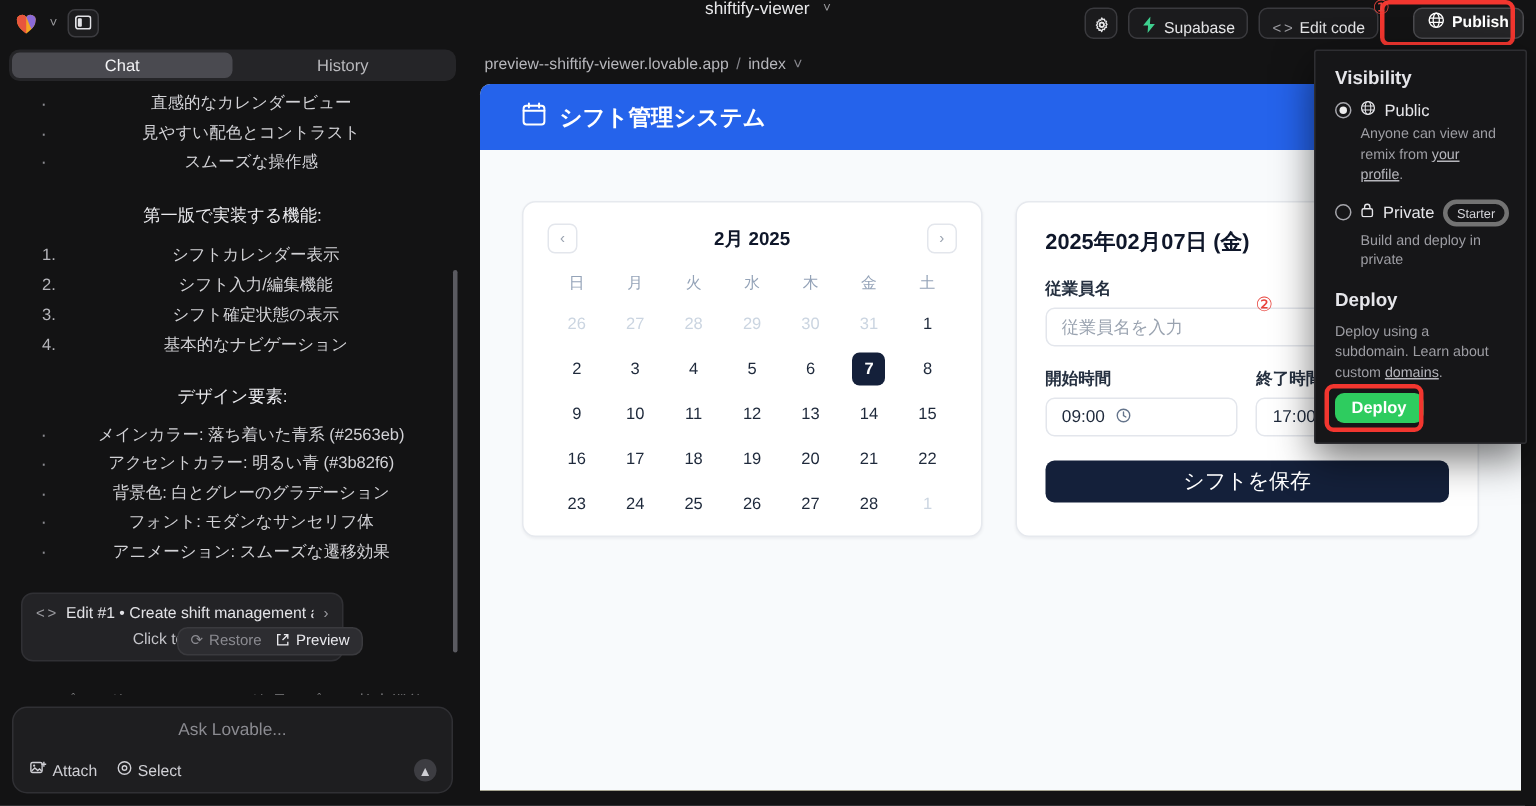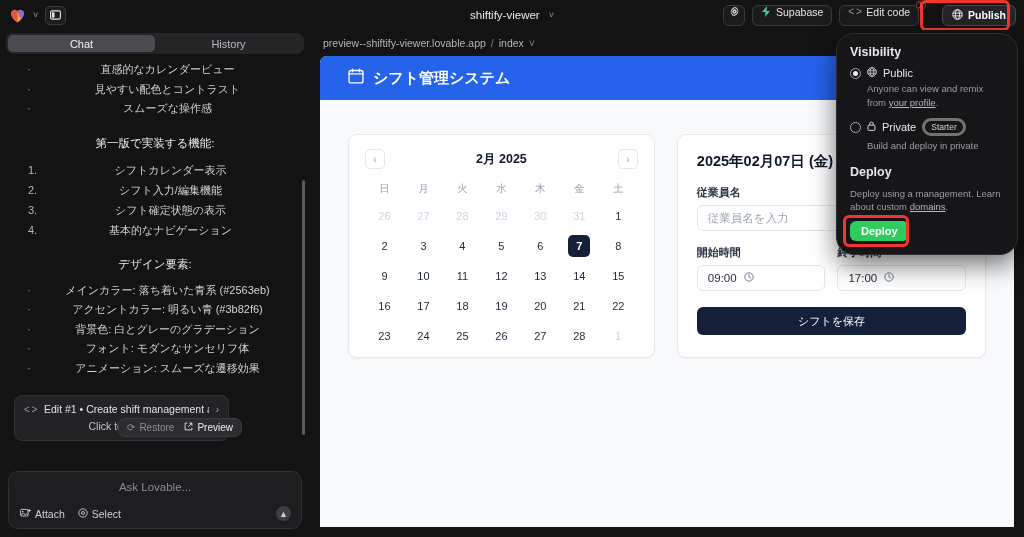--- a/index.html
+++ b/index.html
@@ -20,33 +20,33 @@
   .heart { width: 17px; height: 15px; position: relative; }
   .heart svg { display: block; }
   .chev { color: #9a9a9e; font-size: 9px; line-height: 1; }
   .panel-toggle {
     width: 21px; height: 19px; border: 1px solid #3c3c40; border-radius: 5px;
     display: flex; align-items: center; justify-content: center; background: #1d1d1f;
   }
   .panel-toggle svg { display: block; }
   .tb-center {
     position: absolute; left: 0; right: 0; top: 0; height: 30px;
-    display: flex; align-items: center; justify-content: center; gap: 9px;
+    display: flex; align-items: flex-start; justify-content: center; gap: 9px;
     pointer-events: none;
   }
   .proj-name { color: #e8e8ea; font-size: 11.5px; pointer-events: auto; }
   .proj-chev { color: #9a9a9e; font-size: 9px; pointer-events: auto; }
   .tb-right {
     position: absolute; right: 8px; top: 0; height: 30px;
     display: flex; align-items: center; gap: 7px;
   }
   .tb-btn {
     height: 21px; border: 1px solid #3a3a3e; border-radius: 6px;
     background: #1b1b1d; color: #e4e4e6; font-size: 10.5px;
-    display: flex; align-items: flex-start; gap: 5px; padding: 0 8px; white-space: nowrap;
+    display: flex; align-items: flex-end; gap: 5px; padding: 0 8px; white-space: nowrap;
   }
   .tb-btn.icononly { width: 22px; padding: 0; justify-content: center; }
   .publish-wrap { position: relative; padding-left: 16px; }
   .publish-btn {
     height: 21px; border: 1px solid #4a4a4e; border-radius: 6px;
     background: #252527; color: #ffffff; font-size: 10.5px; font-weight: bold;
     display: flex; align-items: center; gap: 5px; padding: 0 9px;
   }
   .redbox {
     position: absolute; border: 3px solid #f2362f; border-radius: 6px;
@@ -191,27 +191,27 @@
     height: 26px; border: 1px solid #e3e6ec; border-radius: 6px;
     display: flex; align-items: center; padding: 0 10px;
     font-size: 11.5px; color: #9aa3b0; background: #fff;
   }
   .finput.filled { color: #1e293b; gap: 7px; }
   .timerow { display: flex; gap: 12px; }
   .timerow > div { flex: 1; }
   .savebtn {
     margin-top: 16px; height: 28px; background: #14203a; color: #fff;
     border-radius: 6px; display: flex; align-items: center;
-    justify-content: center; font-size: 11px;
+    justify-content: center; font-size: 14px;
   }
 
   
   .dropdown {
-    position: absolute; right: 6px; top: 33px; width: 182px;
-    background: #161618; border: 1px solid #2e2e32; border-radius: 18px;
+    position: absolute; right: 6px; top: 33px; width: 142px;
+    background: #161618; border: 1px solid #2e2e32; border-radius: 2px;
     padding: 11px 13px 13px 13px; color: #e6e6ea; z-index: 50;
     box-shadow: 0 10px 26px rgba(0,0,0,.55);
     margin-left: 31px;
   }
   .dd-h { font-size: 12.5px; font-weight: bold; margin-bottom: 8px; }
   .dd-opt { display: flex; align-items: center; gap: 6px; font-size: 11px; }
   .radio {
     width: 11px; height: 11px; border: 1.3px solid #a6a6ac; border-radius: 50%;
     display: flex; align-items: center; justify-content: center; flex: none;
   }
@@ -625,21 +625,21 @@
         </svg>
       </span>
       <span>Private</span>
       <span class="badge">Starter</span>
     </div>
     <div class="dd-desc">Build and deploy in private</div>
 
     <div class="dd-sec">
       <div class="dd-h">Deploy</div>
       <div class="dd-desc" style="margin-left:0;">
-        <span>Deploy using a management. Learn</span>
+        <span>Deploy using a subdomain. Learn</span>
         <span>about custom </span><span class="ul">domains</span><span>.</span>
       </div>
       <div class="deploy-wrap">
         <span class="deploy-btn">Deploy</span>
         <div class="redbox rb-deploy"></div>
       </div>
     </div>
   </div>
 
 </div>

